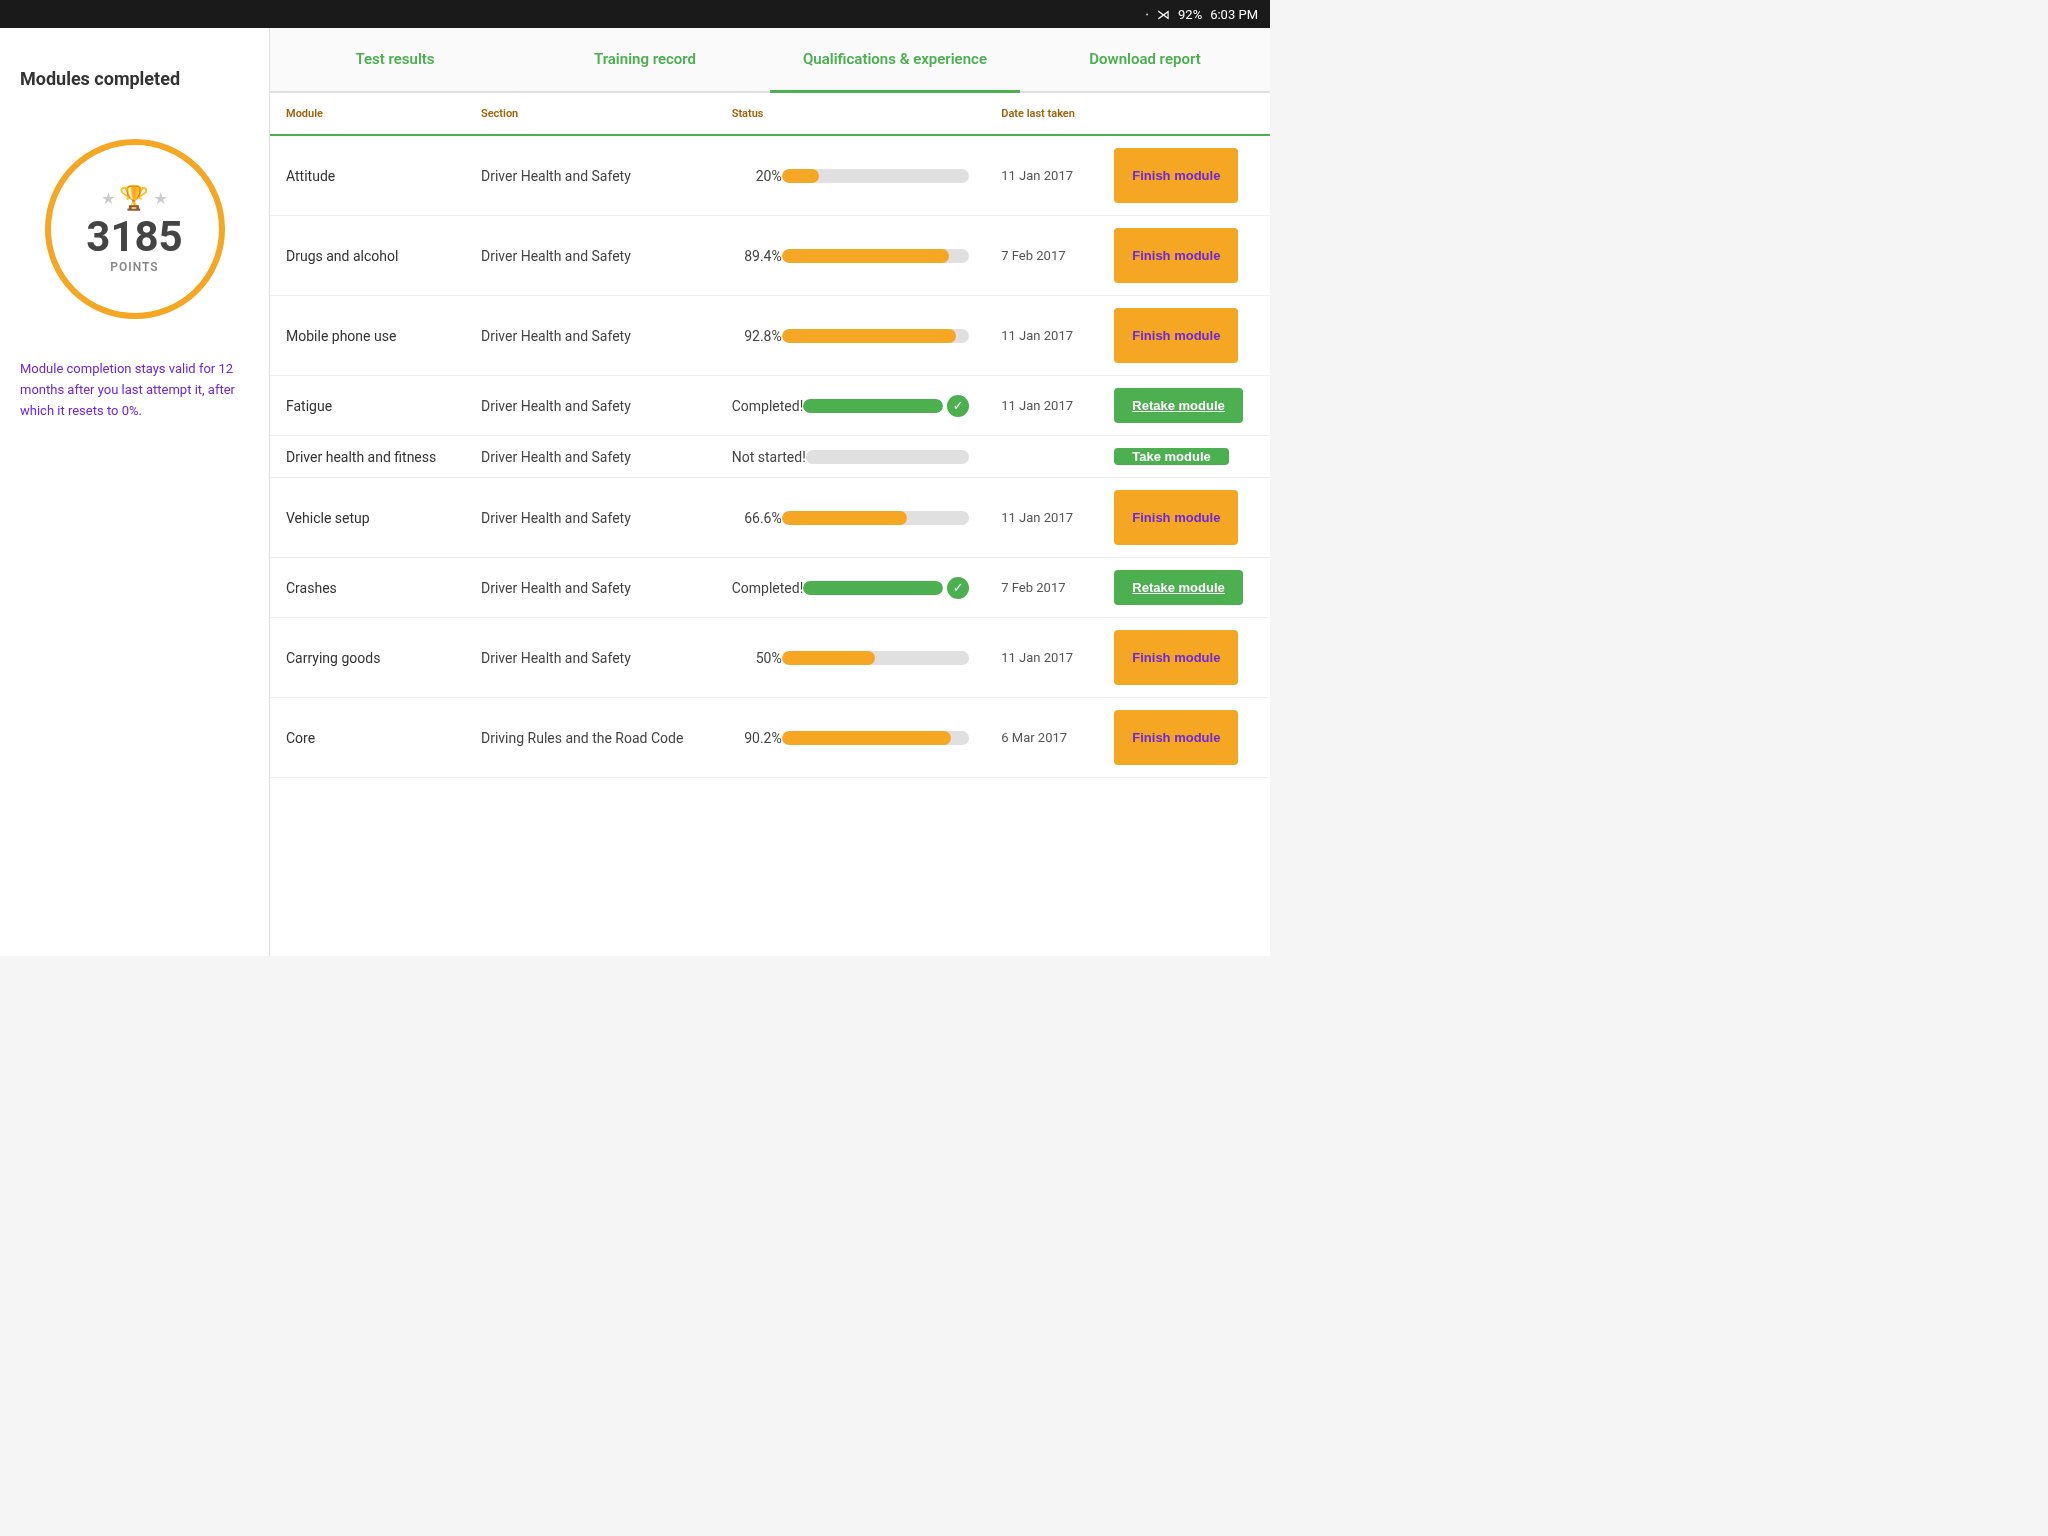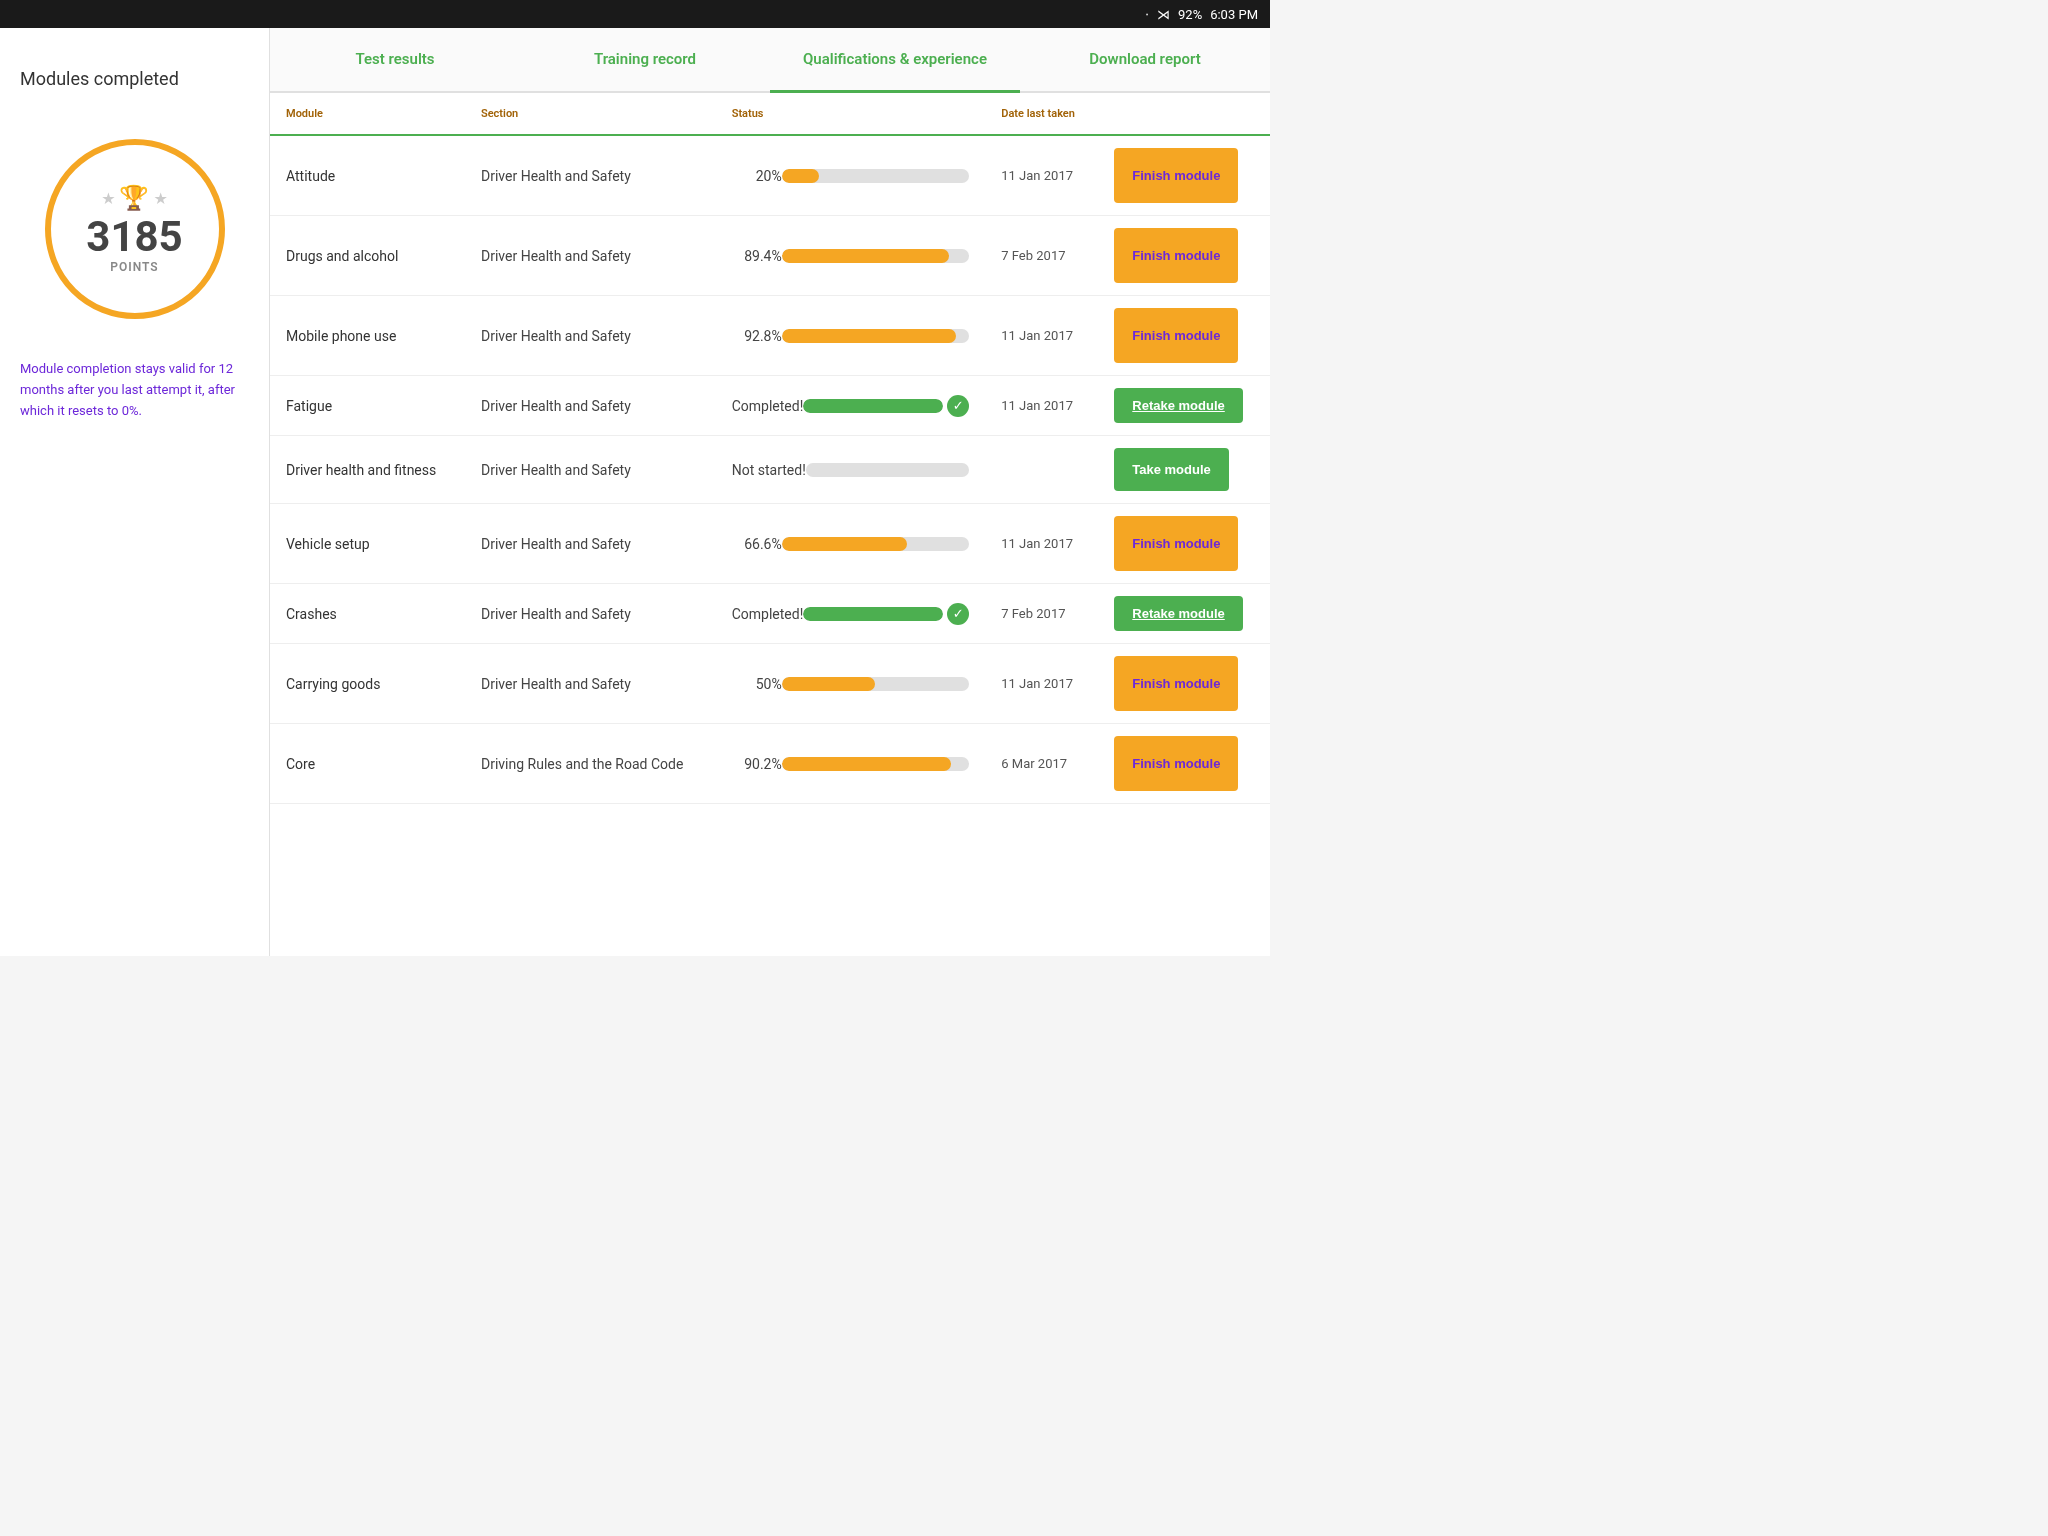--- a/index.html
+++ b/index.html
@@ -38,21 +38,21 @@
       background: #fff;
       border-right: 1px solid #e0e0e0;
       padding: 30px 20px;
       display: flex;
       flex-direction: column;
       align-items: center;
     }
 
     .sidebar-title {
       font-size: 18px;
-      font-weight: 400;
+      font-weight: 700;
       color: #333;
       text-align: center;
       margin-bottom: 30px;
       align-self: flex-start;
       padding: 10px 0;
     }
 
     .points-circle {
       width: 180px;
       height: 180px;
@@ -239,21 +239,21 @@
       cursor: pointer;
       white-space: nowrap;
       text-decoration: underline;
     }
 
     .btn-take {
       background: #4caf50;
       color: white;
       border: none;
       border-radius: 4px;
-      padding: 14px 18px;
+      padding: 1px 18px;
       font-size: 13px;
       font-weight: 600;
       cursor: pointer;
       white-space: nowrap;
     }
 
     .module-name {
       font-size: 14px;
       color: #333;
     }

